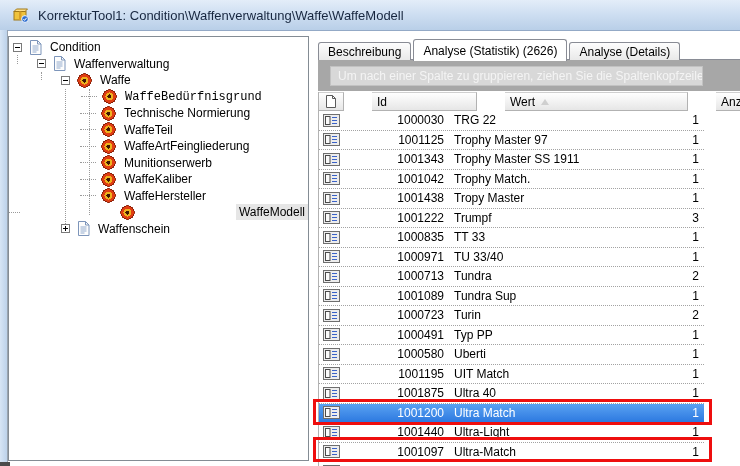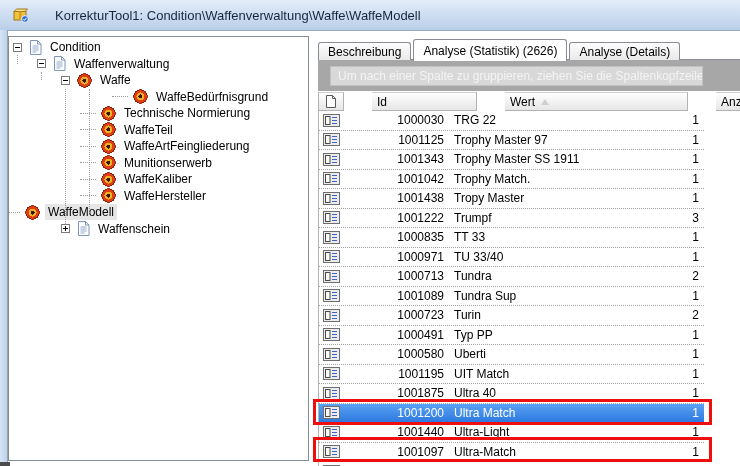--- a/index.html
+++ b/index.html
@@ -9,21 +9,21 @@
     font-size:12px;color:#000;background:#fff;
   }
   
   .titlebar{
     position:absolute;left:0;top:0;width:740px;height:30px;
     background:linear-gradient(#e3edf9 0%,#cfdff2 45%,#b9cfe8 100%);
     border-bottom:1px solid #93a9c6;
     display:flex;align-items:center;
   }
   .title-icon{margin-left:12px;width:18px;height:16px;flex:0 0 auto;}
-  .title-text{margin-left:25px;font-size:13px;color:#17263f;white-space:nowrap;}
+  .title-text{margin-left:8px;font-size:13px;color:#17263f;white-space:nowrap;}
   .win-border-left{
     position:absolute;left:0;top:30px;width:7px;height:436px;
     background:linear-gradient(90deg,#d7e5f5,#bdd2ea);
     border-right:1px solid #9aa4b0;
   }
   .win-border-bottom-notch{position:absolute;left:0;top:462px;width:10px;height:4px;background:#4b4b4b;}
   
   .tree-panel{
     position:absolute;left:8px;top:36px;width:301px;height:425px;
     background:#fff;border:1px solid #848c94;box-sizing:border-box;
@@ -156,21 +156,21 @@
     </svg>
 
     <span class="tree-label">Waffenverwaltung</span>
   </div>
         <div class="tree-row" style="padding-left: 52px;">
     <span class="expander minus"></span>
 
     <span class="tree-icon target-icon"></span>
     <span class="tree-label">Waffe</span>
   </div>
-        <div class="tree-row" style="padding-left: 108px;">
+        <div class="tree-row" style="padding-left: 77px; font-family: Liberation Mono, monospace;">
     <span class="expander empty"></span>
 
     <span class="tree-icon target-icon"></span>
     <span class="tree-label">WaffeBedürfnisgrund</span>
   </div>
         <div class="tree-row" style="padding-left: 76px;">
     <span class="expander empty"></span>
 
     <span class="tree-icon target-icon"></span>
     <span class="tree-label">Technische Normierung</span>
@@ -198,21 +198,21 @@
 
     <span class="tree-icon target-icon"></span>
     <span class="tree-label">WaffeKaliber</span>
   </div>
         <div class="tree-row" style="padding-left: 76px;">
     <span class="expander empty"></span>
 
     <span class="tree-icon target-icon"></span>
     <span class="tree-label">WaffeHersteller</span>
   </div>
-        <div class="tree-row selected" style="">
+        <div class="tree-row selected" style=" justify-content: space-between;">
     <span class="expander empty"></span>
 
     <span class="tree-icon target-icon"></span>
     <span class="tree-label">WaffeModell</span>
   </div>
         <div class="tree-row" style="padding-left: 52px;">
     <span class="expander plus"></span>
     <svg class="tree-icon doc" width="13" height="15" viewBox="0 0 13 15">
       <path d="M1.5 0.5 h7 l3.5 3.5 v10.5 h-10.5 Z" fill="#fdfdfd" stroke="#7d95ba"></path>
       <path d="M8.5 0.5 v3.5 h3.5" fill="none" stroke="#7d95ba"></path>

